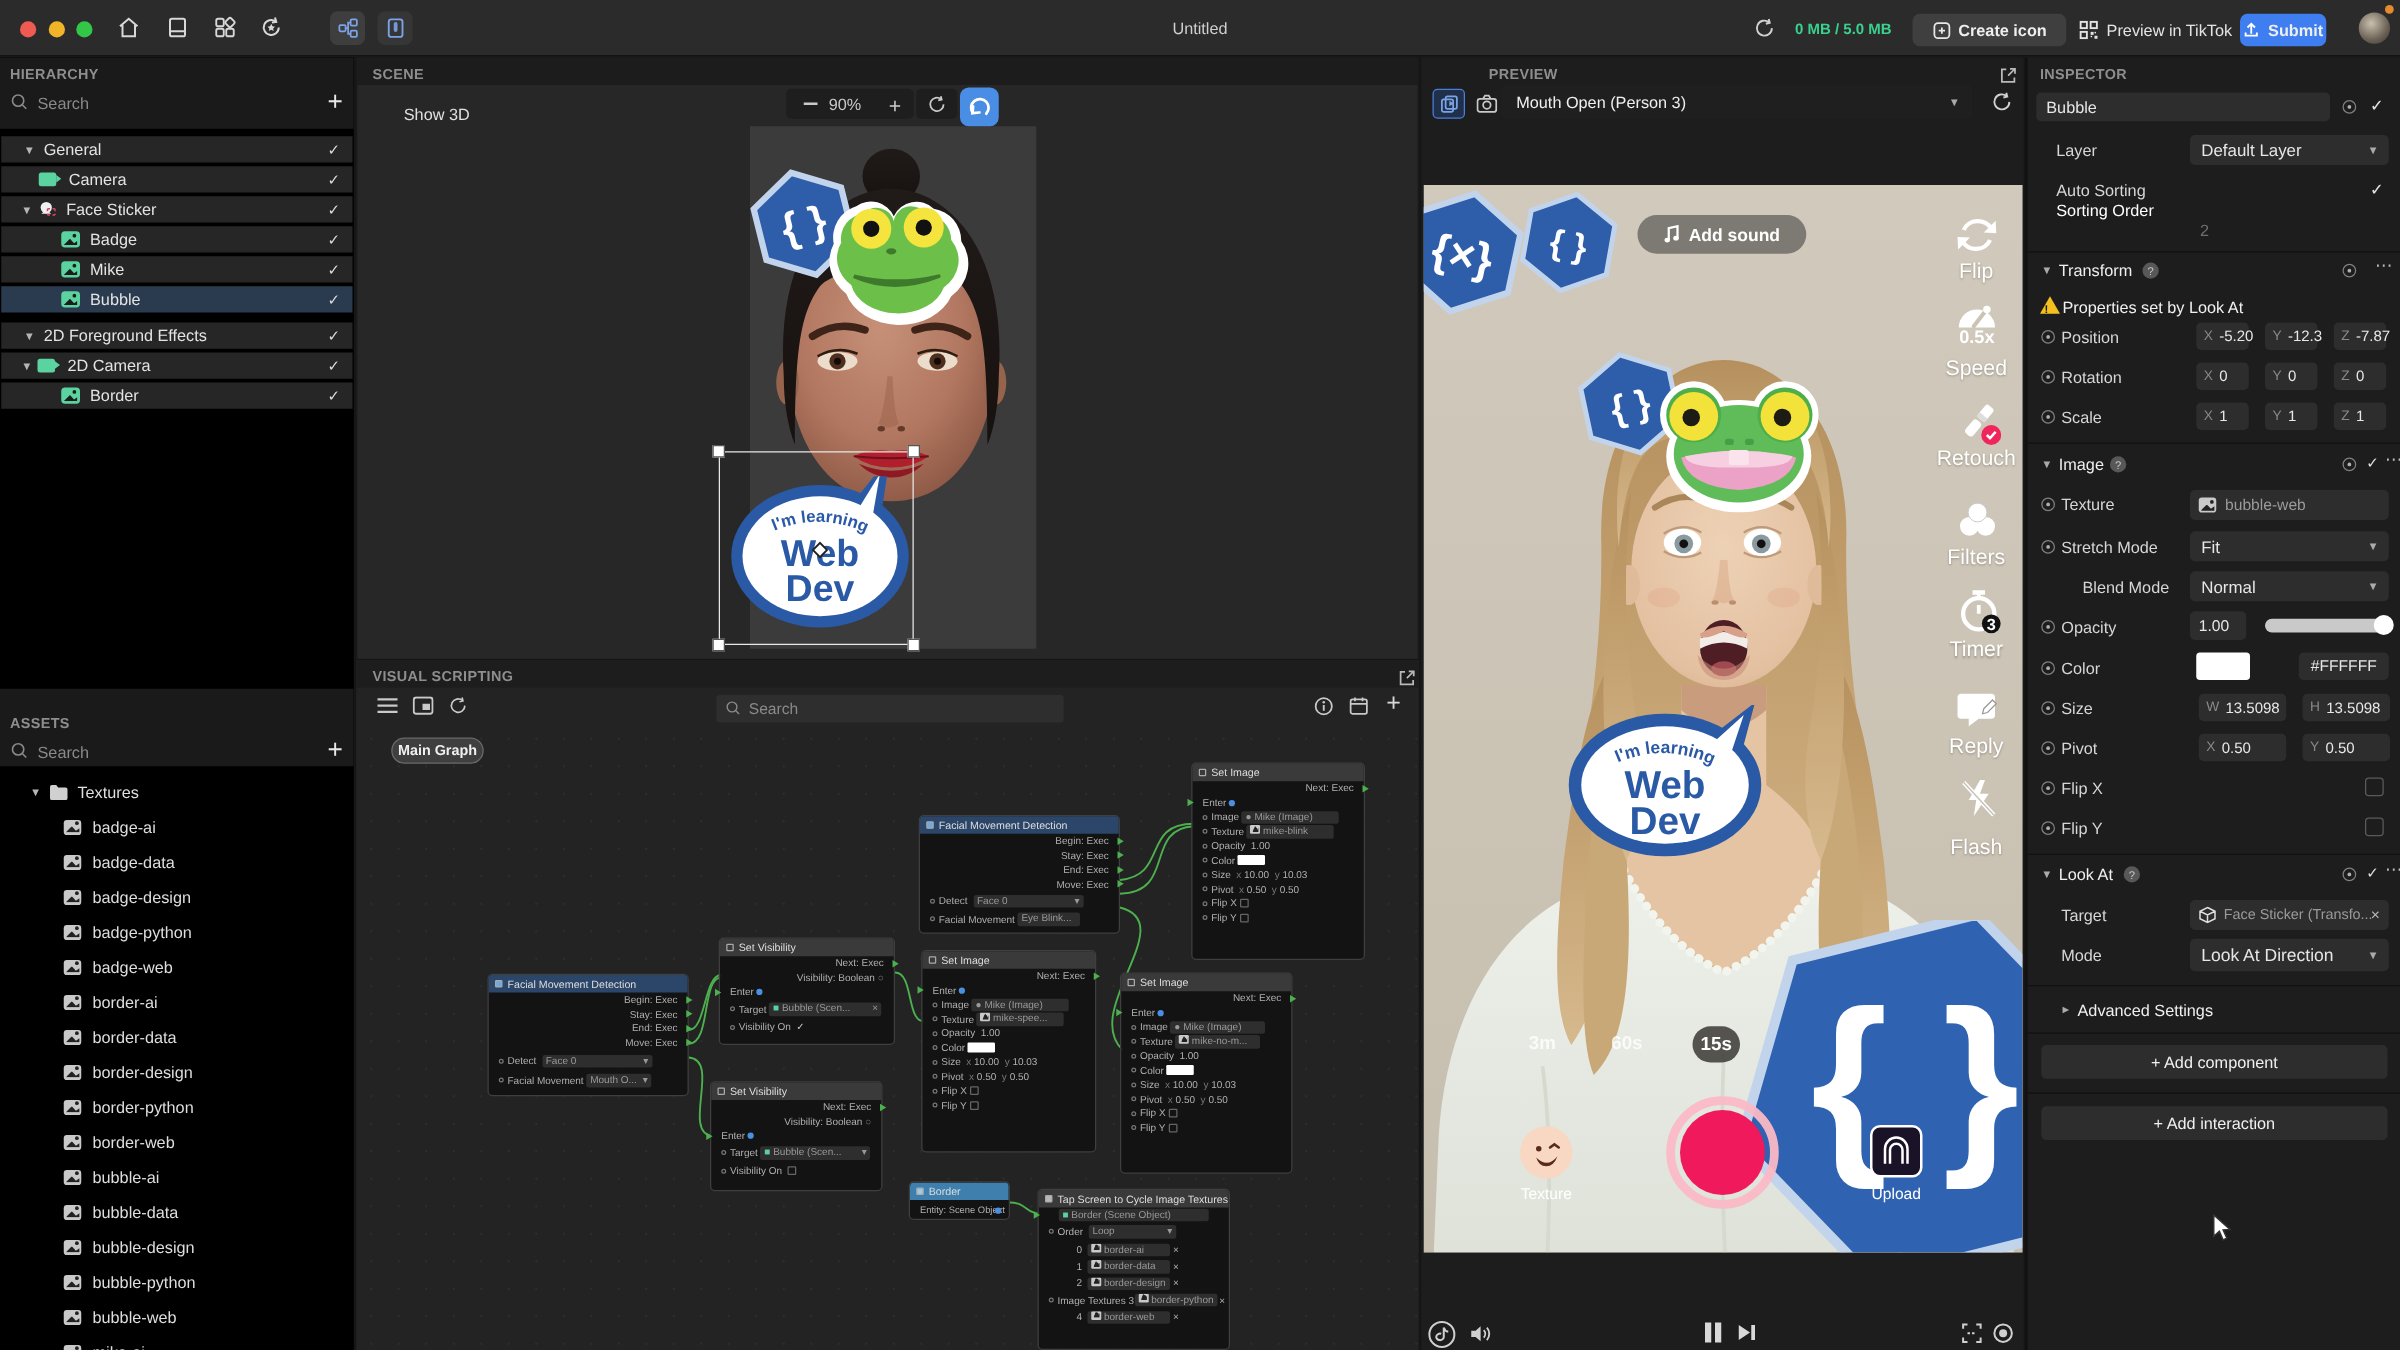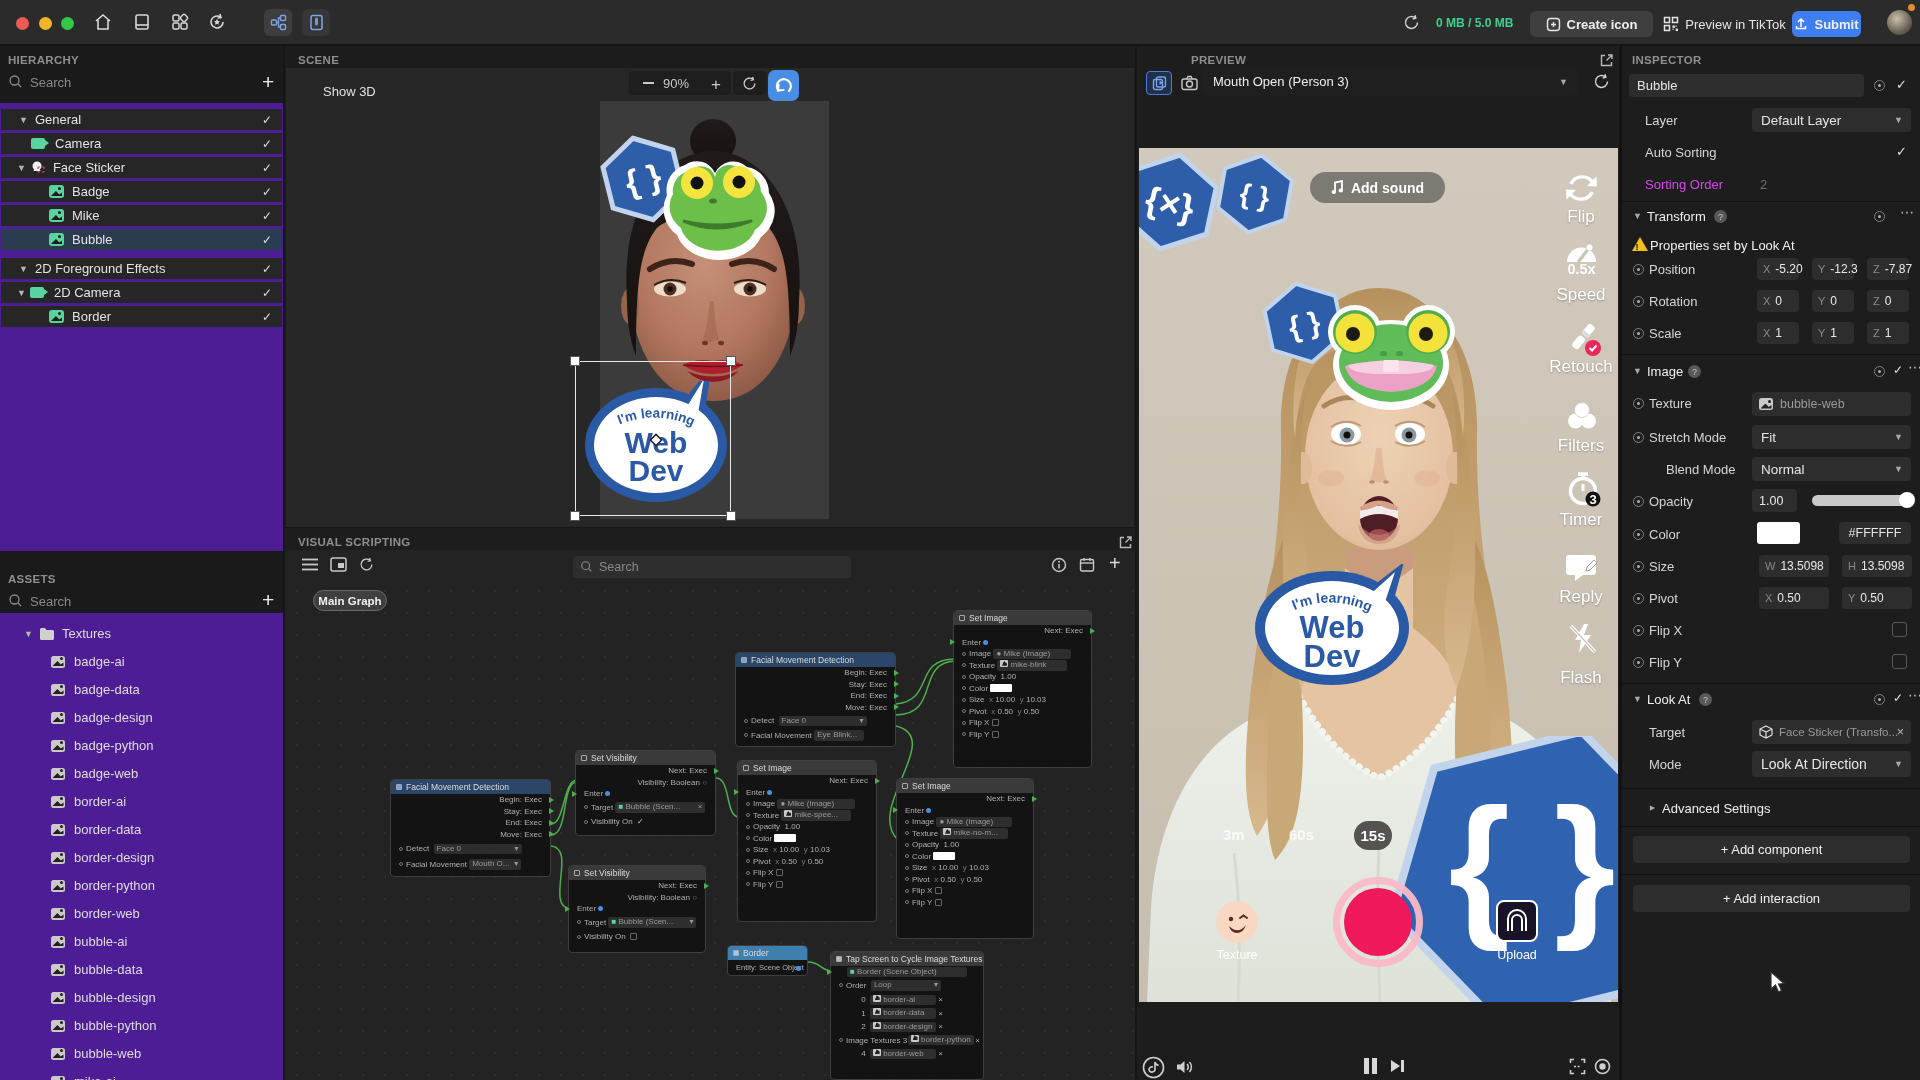--- a/index.html
+++ b/index.html
@@ -12,21 +12,21 @@
 .tl { position:absolute; top:17px; width:13px; height:13px; border-radius:50%; }
 .togglebtn { position:absolute; top:9px; width:28px; height:27px; border-radius:6px; display:flex; align-items:center; justify-content:center; }
 #title { position:absolute; top:15px; left:0; width:1920px; text-align:center; color:#cfcfcf; font-size:13px; }
 .greentxt { color:#3ad08e; font-size:12px; font-weight:bold; }
 .tbtn { position:absolute; top:11px; height:26px; border-radius:6px; color:#eee; font-size:13px; font-weight:bold; display:flex; align-items:center; justify-content:center; gap:6px; }
 
 
 .panel-title { color:#8e8e8e; font-size:11.5px; font-weight:bold; letter-spacing:0.3px; }
 
 
-#leftpanel { position:absolute; left:0; top:46px; width:283px; height:1034px; background:#4c1d95; overflow:hidden; }
+#leftpanel { position:absolute; left:0; top:46px; width:283px; height:1034px; background:#000000; overflow:hidden; }
 .hrow { position:absolute; left:1px; width:281px; height:21px; background:#262626; display:flex; align-items:center; color:#e3e3e3; font-size:13px; }
 .hrow .chev { color:#b5b5b5; font-size:9px; }
 .hrow .check { position:absolute; right:10px; color:#dcdcdc; font-size:12px; }
 .gicon { display:inline-block; flex:none; width:15px; height:13px; background:#5bd3a0; border-radius:3px; position:relative; margin-right:8px; }
 .gicon:after { content:""; position:absolute; left:2px; right:2px; bottom:2px; height:5px; background:#1c1c1c; clip-path:polygon(0 100%, 45% 0, 75% 70%, 100% 30%, 100% 100%); }
 .gicon:before { content:""; position:absolute; right:3px; top:2px; width:3px; height:3px; border-radius:50%; background:#1c1c1c; }
 .cicon { display:inline-block; flex:none; width:14px; height:11px; background:#5bd3a0; border-radius:2px; position:relative; margin-right:10px; }
 .cicon:after { content:""; position:absolute; right:-4px; top:2px; border-left:4px solid #5bd3a0; border-top:3.5px solid transparent; border-bottom:3.5px solid transparent; }
 .aicon { display:inline-block; flex:none; width:14px; height:12px; background:#c9c9c9; border-radius:2.5px; position:relative; margin-right:9px; }
 .aicon:after { content:""; position:absolute; left:1.5px; right:1.5px; bottom:1.5px; height:5px; background:#212121; clip-path:polygon(0 100%, 45% 0, 75% 70%, 100% 30%, 100% 100%); }
@@ -106,20 +106,21 @@
           <rect x="10.5" y="10.5" width="5" height="5" rx="1" fill="none" stroke="#7ba4e8" stroke-width="1.4"></rect>
           <path d="M6.5 8.5 H8.5 M8.5 8.5 V4 H10.5 M8.5 8.5 V13 H10.5" fill="none" stroke="#7ba4e8" stroke-width="1.4"></path>
         </svg>
   </div>
   <div class="togglebtn" style="left:302px; background:#363636;">
     <svg width="15" height="17" viewBox="0 0 15 17">
           <rect x="2" y="1.5" width="11" height="14" rx="2" fill="none" stroke="#7ba4e8" stroke-width="1.5"></rect>
           <rect x="6" y="3.5" width="3" height="8" rx="1.5" fill="#7ba4e8" opacity="0.9"></rect>
         </svg>
   </div>
+  <div id="title">Untitled</div>
   <svg class="abs" style="left:1402px; top:13px;" width="19" height="19" viewBox="0 0 19 19">
         <path d="M15.5 9.5 a6 6 0 1 1 -2.2-4.65 M13 2.2 L13.8 5.3 L10.7 6" fill="none" stroke="#d0d0d0" stroke-width="1.5"></path>
       </svg>
   <div class="greentxt abs" style="left:1436px; top:16px;">0 MB / 5.0 MB</div>
   <div class="tbtn" style="left:1530px; width:123px; background:#3f3f3f;">
     <svg width="15" height="15" viewBox="0 0 15 15">
           <rect x="1.5" y="1.5" width="12" height="12" rx="3" fill="none" stroke="#e8e8e8" stroke-width="1.4"></rect>
           <path d="M7.5 5 V10 M5 7.5 H10" stroke="#e8e8e8" stroke-width="1.4"></path>
         </svg>
     Create icon</div>
@@ -729,21 +730,21 @@
 <div id="inspector">
   <div class="panel-title abs" style="left:10px; top:8px;">INSPECTOR</div>
   <div class="ifield" style="left:7px; top:28px; width:235px; height:23px; padding-left:8px; font-size:13px;">Bubble</div>
   <div class="radio" style="left:252px; top:34px;"></div>
   <div class="abs" style="left:274px; top:31px; color:#e0e0e0; font-size:13px;">✓</div>
 
   <div class="ilabel" style="left:23px; top:67px;">Layer</div>
   <div class="ifield" style="left:130px; top:62px; width:159px; height:24px; padding-left:9px; font-size:13.5px;">Default Layer<span class="chevd" style="position:absolute; right:8px;">▼</span></div>
   <div class="ilabel" style="left:23px; top:99px;">Auto Sorting</div>
   <div class="abs" style="left:274px; top:98px; color:#e0e0e0; font-size:13px;">✓</div>
-  <div class="ilabel" style="left:23px; top:131px; color:#d946ef;text-align:right;">Sorting Order</div>
+  <div class="ilabel" style="left:23px; top:115px; color:#ffffff;text-align:right;">Sorting Order</div>
   <div class="abs" style="left:138px; top:131px; color:#6f6f6f; font-size:13px;">2</div>
 
   <div class="isep" style="top:155px;"></div>
 
   <div class="abs chevd" style="left:11px; top:165px;">▼</div>
   <div class="ilabel" style="left:25px; top:163px; color:#efefef;">Transform</div>
   <div class="qmark" style="left:92px; top:164px;">?</div>
   <div class="radio" style="left:252px; top:165px;"></div>
   <div class="abs" style="left:278px; top:158px; color:#bbb; font-size:14px; letter-spacing:1px;">⋯</div>
 

